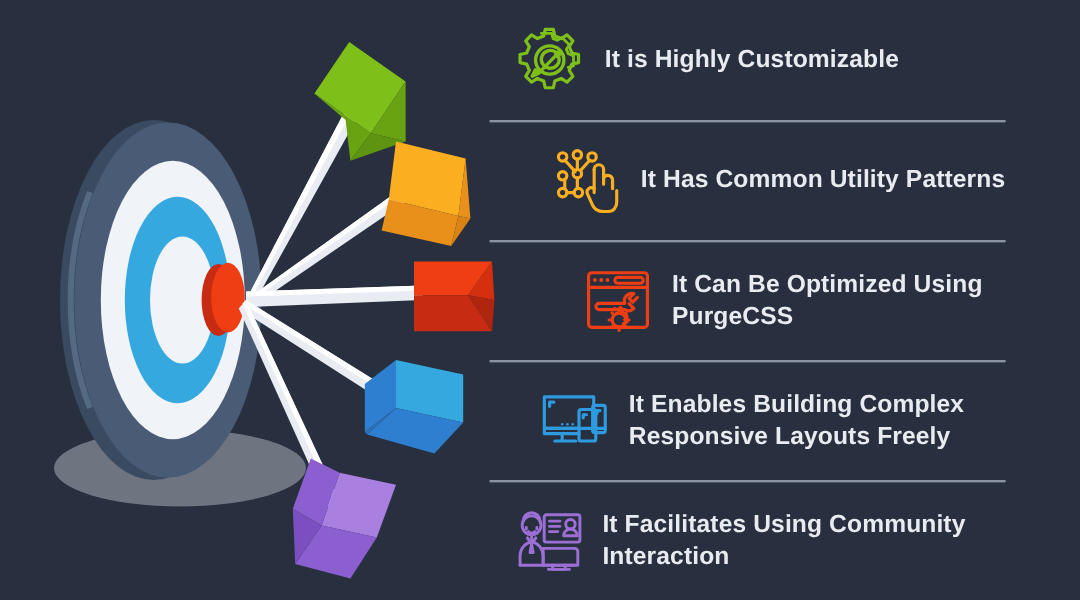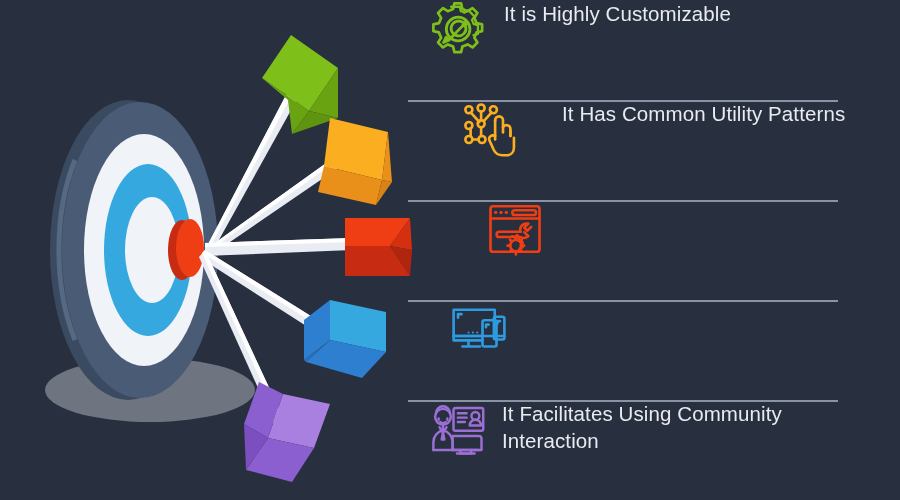--- a/index.html
+++ b/index.html
@@ -17,21 +17,23 @@
   
   #features {
     position:absolute; left:408px; top:0;
     width:492px; height:500px;
     display:flex; flex-direction:column;
   }
   .feature-row {
     position:relative;
     flex:1 1 0;
     display:flex;
+    align-items:center;
     padding-left:8px;
+    font-weight:bold;
   }
   .feature-row + .feature-row::before {
     content:"";
     position:absolute;
     left:0; top:0;
     width:430px; height:2px;
     background:#8A93A3;
   }
   .feature-icon {
     flex:0 0 auto;
@@ -42,21 +44,21 @@
   .feature-text {
     margin-left:16px;
     color:#E8EBF0;
     font-size:20.5px;
     line-height:1.32;
     letter-spacing:.1px;
     max-width:330px;
   }
   
   .row-1 { padding-left:22px; }
-  .row-2 { padding-left:52px;gap:28px; }
+  .row-2 { padding-left:52px; }
   .row-3 { padding-left:78px; }
   .row-4 { padding-left:42px; }
   .row-5 { padding-left:20px; }
 </style>
 </head>
 <body>
 
 <div id="stage">
 
   <div id="illustration">
@@ -188,40 +190,42 @@
           <circle cx="22" cy="13" r="1.9" fill="#F03E14" stroke="none"></circle>
           <rect x="29" y="10.5" width="27" height="5.5" rx="2.7"></rect>
           <path d="M47 26 a7 7 0 0 0 -8.5 9.2 L14 35.2 a3 3 0 0 0 0 6 l24.5 0 A7 7 0 0 0 47 40"></path>
           <path d="M47 26 l-4.5 4.5 3.5 3.5 4.5 -4.5"></path>
           <path d="M47 40 l-4.5 -4.5"></path>
           <path d="M31 44 l3.5 1.2 2.4 -2.4 2.6 2.6 -1.2 3.5 h4 l1.2 3.5 -2.6 2.6 2.4 2.4 -3.5 1.2" transform="translate(-1,-2) scale(0.96)"></path>
           <circle cx="33" cy="51" r="6.5"></circle>
           <path d="M33 41 v3 M33 58 v3 M23.5 51 h3 M39.5 51 h3 M26.3 44.3 l2.1 2.1 M37.6 55.6 l2.1 2.1 M39.7 44.3 l-2.1 2.1 M28.4 55.6 l-2.1 2.1"></path>
         </svg>
       </div>
+      <div class="feature-text">It Can Be Optimized Using PurgeCSS</div>
     </div>
 
     <div class="feature-row row-4">
       <div class="feature-icon">
         <svg viewBox="0 0 64 64" fill="none" stroke="#2E9BE0" stroke-width="3" stroke-linecap="round" stroke-linejoin="round">
           <path d="M3 10 h47 v30 h-47 z"></path>
           <path d="M3 40 h33"></path>
           <path d="M3 40 v5 h33"></path>
           <path d="M20 45 v7 M33 52 h-20"></path>
           <path d="M8 15 h4 M8 15 v4"></path>
           <circle cx="20" cy="36" r="1.2" fill="#2E9BE0" stroke="none"></circle>
           <circle cx="25" cy="36" r="1.2" fill="#2E9BE0" stroke="none"></circle>
           <circle cx="30" cy="36" r="1.2" fill="#2E9BE0" stroke="none"></circle>
           <rect x="36" y="22" width="16" height="30" rx="2"></rect>
           <path d="M40 27 h3 M40 27 v3"></path>
           <rect x="49" y="18" width="12" height="26" rx="2"></rect>
           <path d="M53 23 h3 M53 23 v3"></path>
           <path d="M49 40 h12"></path>
         </svg>
       </div>
+      <div class="feature-text">It Enables Building Complex Responsive Layouts Freely</div>
     </div>
 
     <div class="feature-row row-5">
       <div class="feature-icon">
         <svg viewBox="0 0 64 64" fill="none" stroke="#9B6FD4" stroke-width="2.8" stroke-linecap="round" stroke-linejoin="round">
           <rect x="28" y="8" width="34" height="26" rx="2"></rect>
           <path d="M33 14 h10 M33 19 h10 M33 24 h8"></path>
           <circle cx="53" cy="17" r="4.5"></circle>
           <path d="M46.5 28 a6.5 6.5 0 0 1 13 0 z"></path>
           <circle cx="16" cy="18" r="9"></circle>

